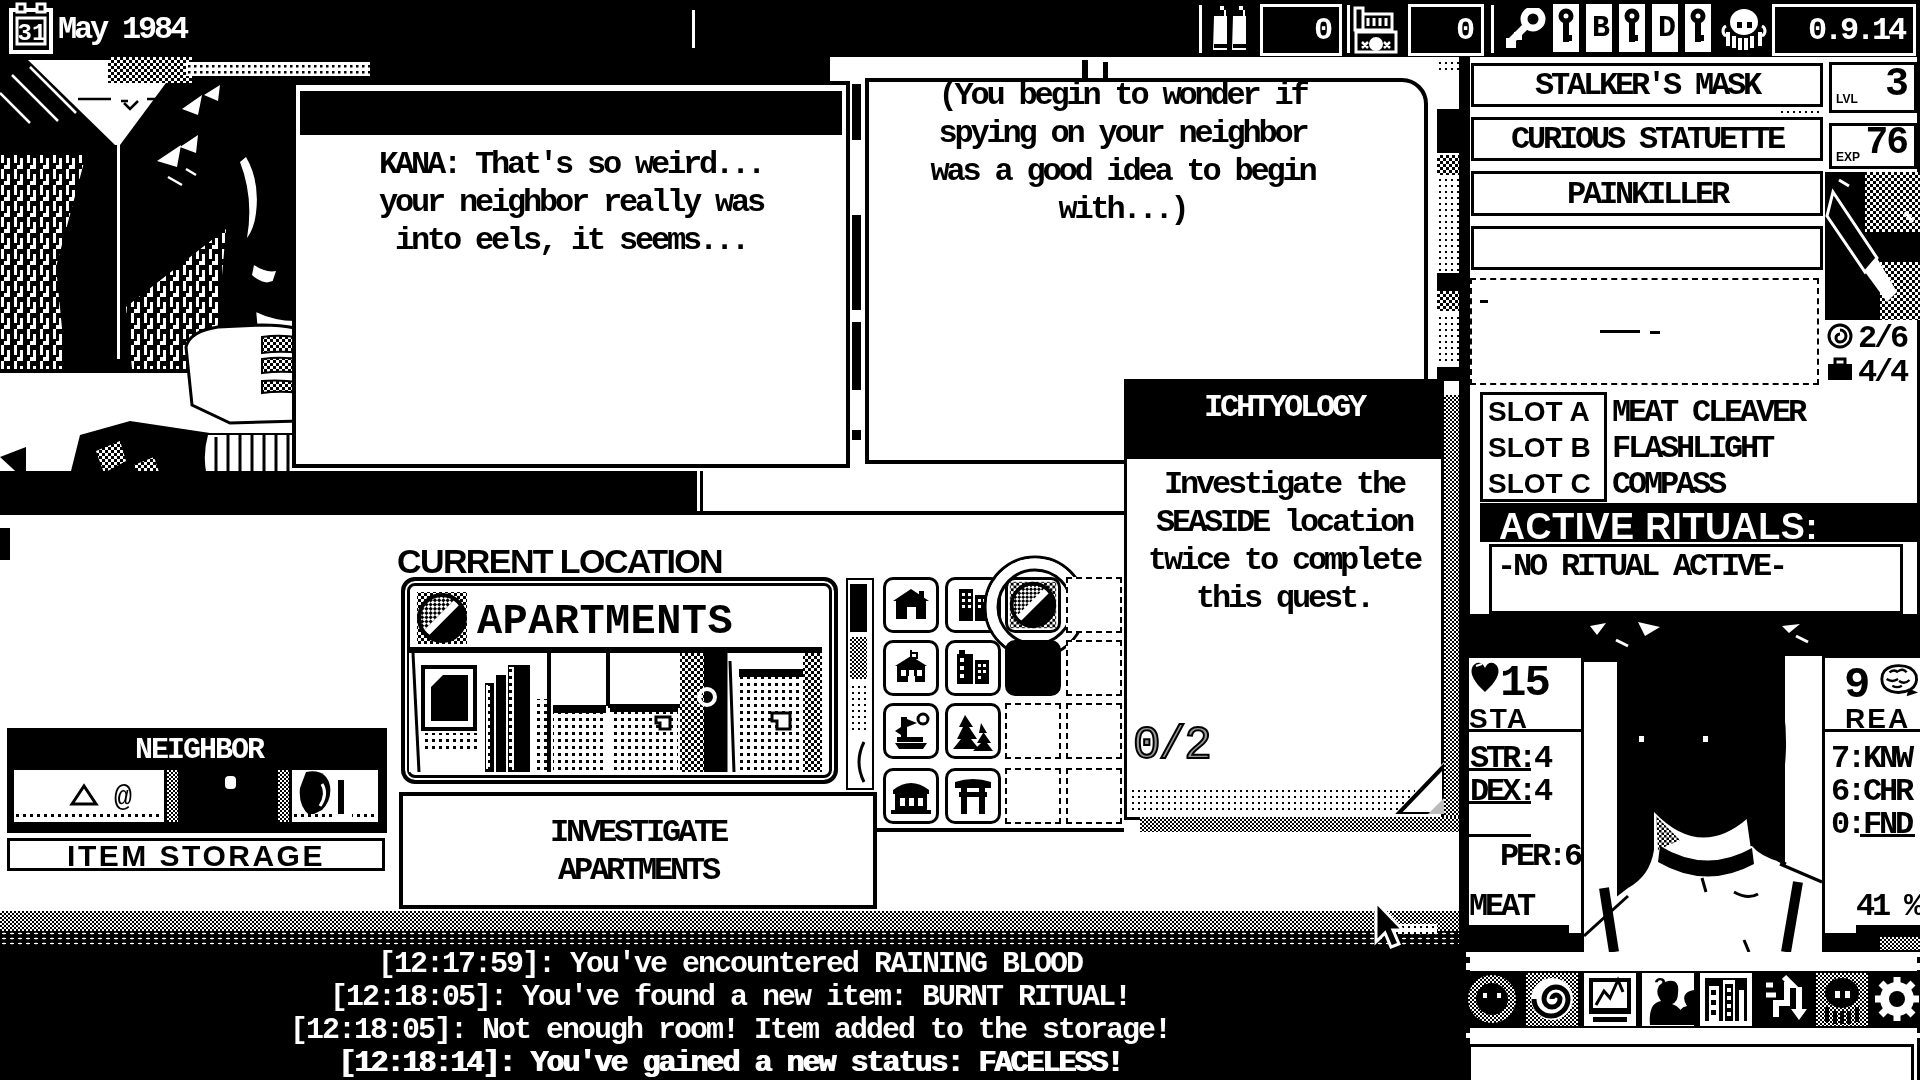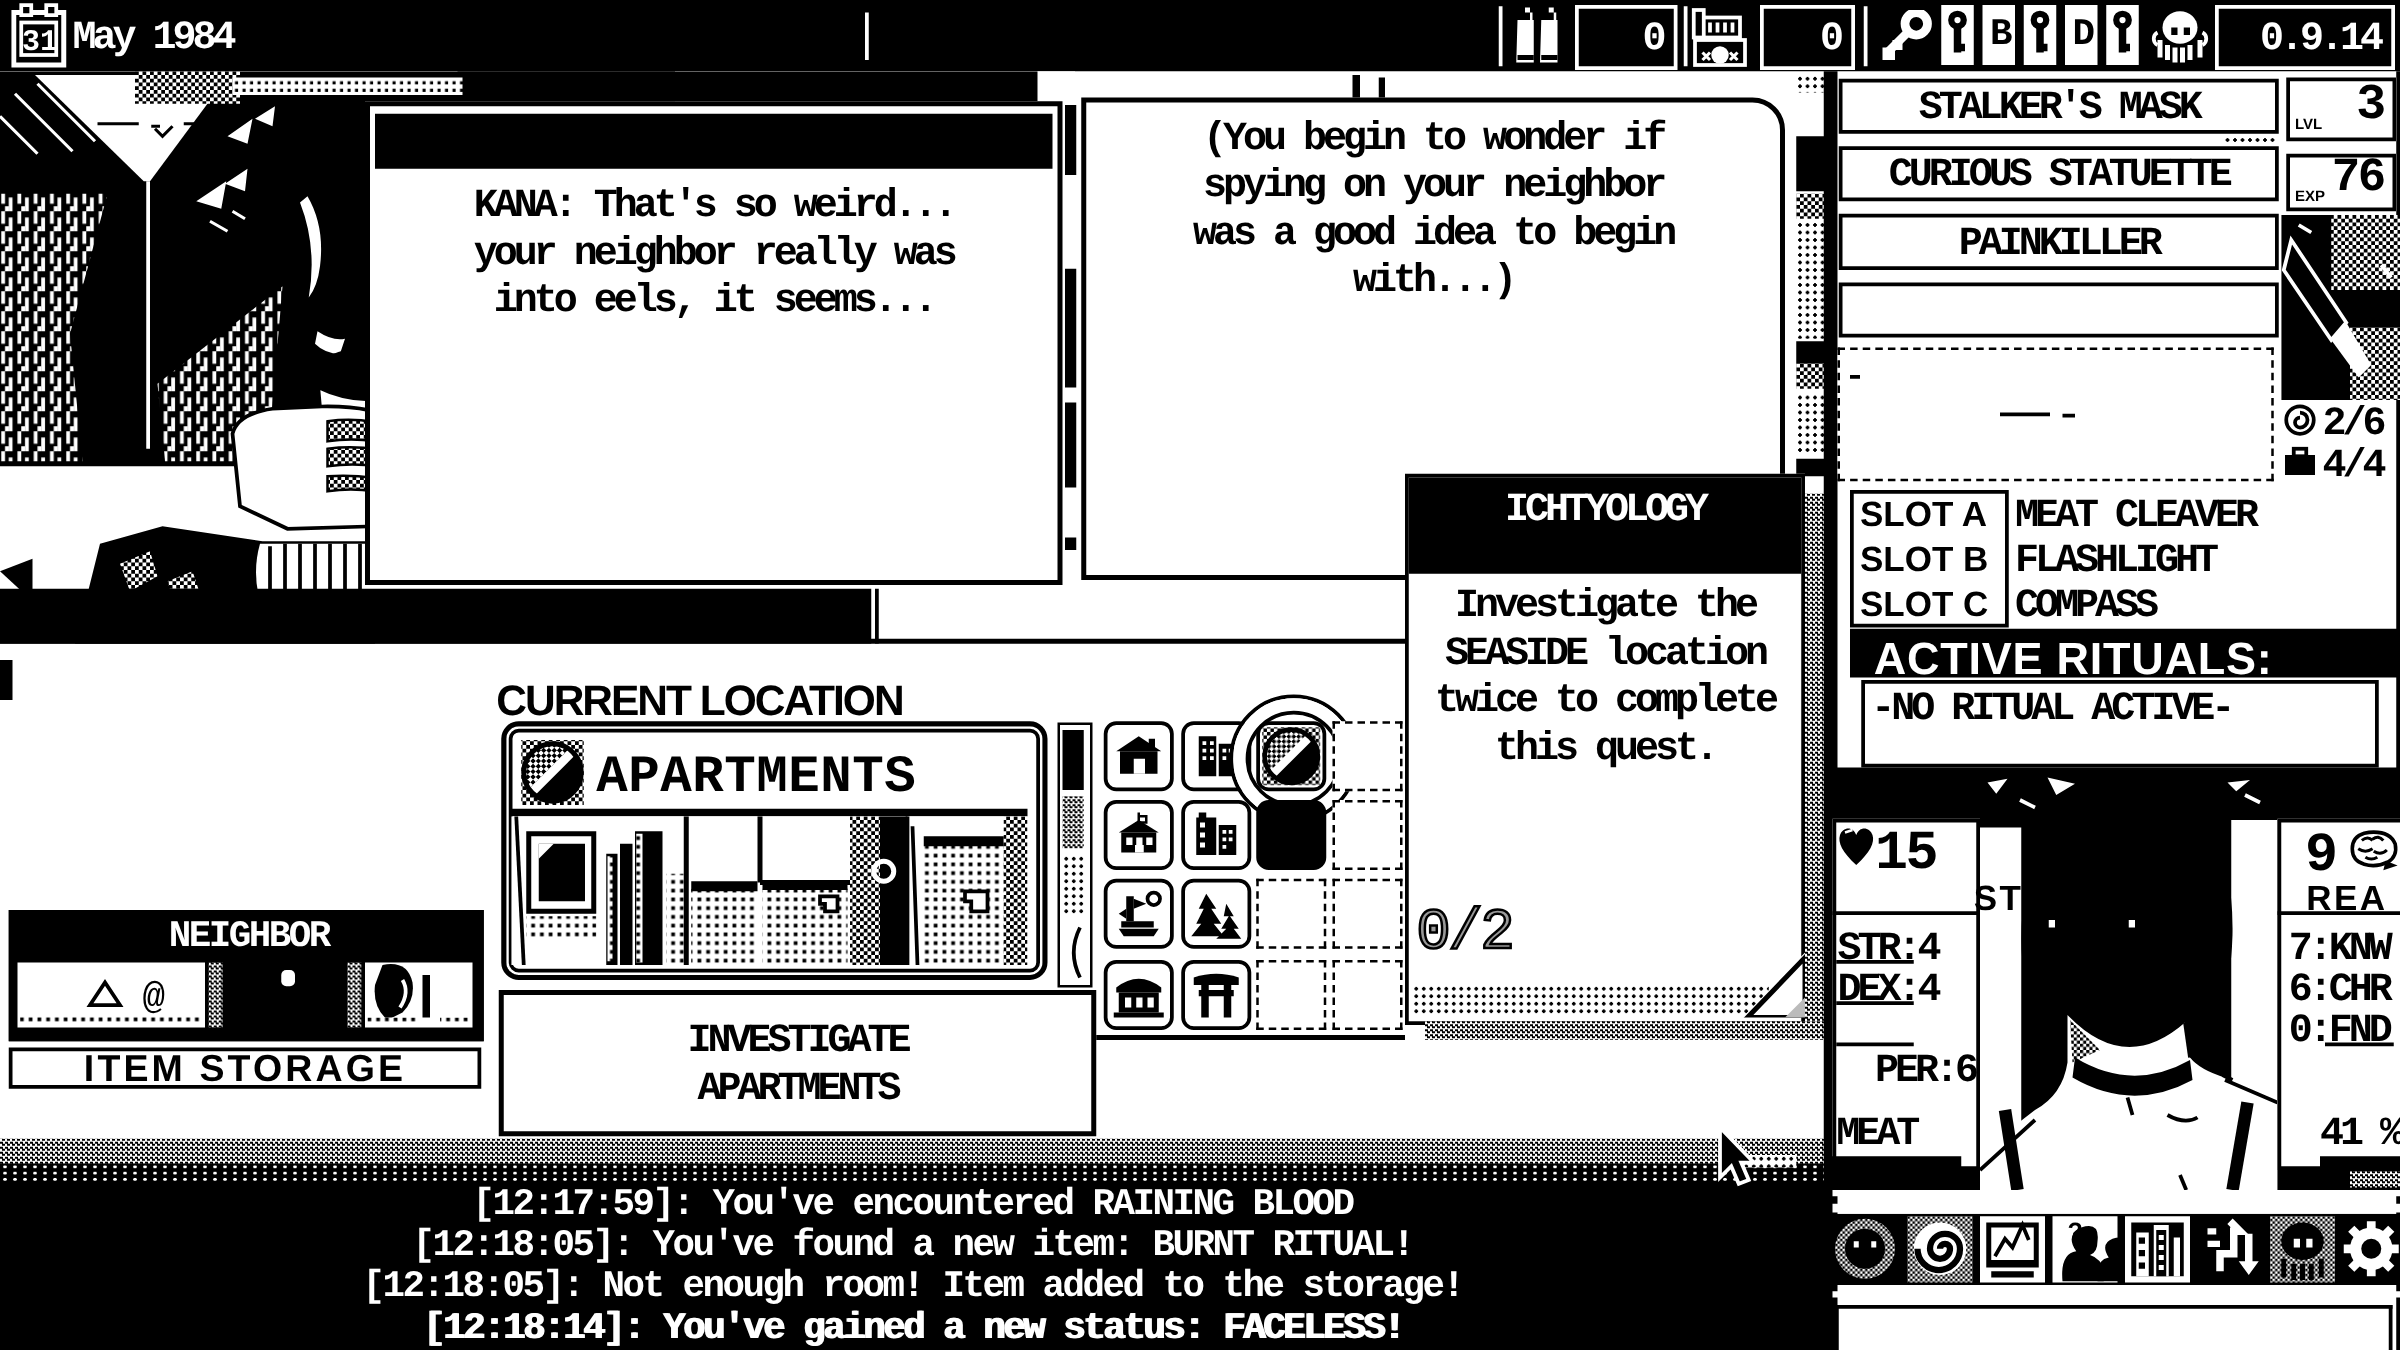--- a/index.html
+++ b/index.html
@@ -178,21 +178,21 @@
 <div class="abs blk" style="left:852px;top:84px;width:9px;height:56px;"></div>
 <div class="abs blk" style="left:852px;top:215px;width:9px;height:95px;"></div>
 <div class="abs blk" style="left:852px;top:322px;width:9px;height:68px;"></div>
 <div class="abs blk" style="left:852px;top:430px;width:9px;height:10px;"></div>
 
 <div class="abs blk" style="left:1082px;top:60px;width:6px;height:18px;"></div>
 <div class="abs blk" style="left:1103px;top:62px;width:5px;height:16px;"></div>
 
 <div class="abs" style="left:865px;top:78px;width:555px;height:378px;border:4px solid #000;background:#fff;border-radius:0 26px 0 0;"></div>
 
-<div class="abs m" style="left:869px;top:92px;width:507px;text-align:center;margin-left:24px;">(You begin to wonder if
+<div class="abs m" style="left:869px;top:77px;width:507px;text-align:center;">(You begin to wonder if
 spying on your neighbor
 was a good idea to begin
 with...)</div>
 
 <div class="abs dots" style="left:1437px;top:60px;width:24px;height:14px;"></div>
 <div class="abs blk" style="left:1437px;top:109px;width:24px;height:44px;"></div>
 <div class="abs checker" style="left:1437px;top:155px;width:24px;height:20px;"></div>
 <div class="abs dots" style="left:1437px;top:177px;width:24px;height:94px;"></div>
 <div class="abs blk" style="left:1437px;top:273px;width:24px;height:18px;"></div>
 <div class="abs checker" style="left:1437px;top:291px;width:24px;height:20px;"></div>
@@ -565,21 +565,21 @@
 
   <path d="M0 316 L44 276 M238 262 L196 244" stroke="#000" stroke-width="3"></path>
 </svg>
 
 <div class="abs" style="left:1466px;top:655px;width:112px;height:275px;border:3px solid #000;background:#fff;"></div>
 <svg class="abs" style="left:1470px;top:660px;" width="30" height="34" viewBox="0 0 30 34">
   <path d="M15 32 C4 22 0 14 2 8 C4 2 12 0 15 8 C18 0 26 2 28 8 C30 14 26 22 15 32 Z" fill="#000"></path>
   <path d="M6 6 l6 -2" stroke="#fff" stroke-width="2"></path>
 </svg>
 <div class="abs" style="left:1500px;top:661px;font-family:'Liberation Mono',monospace;font-size:44px;line-height:44px;letter-spacing:-2px;font-weight:bold;">15</div>
-<div class="abs bold" style="left:1543px;top:703px;font-size:28px;letter-spacing:2px;padding-left:36px;">STA</div>
+<div class="abs bold" style="left:1469px;top:703px;font-size:28px;letter-spacing:2px;">STA</div>
 <div class="abs blk" style="left:1466px;top:729px;width:118px;height:3px;"></div>
 <div class="abs m" style="left:1470px;top:740px;">STR:4</div>
 <div class="abs blk" style="left:1469px;top:768px;width:62px;height:3px;"></div>
 <div class="abs m" style="left:1470px;top:773px;">DEX:4</div>
 <div class="abs blk" style="left:1469px;top:801px;width:62px;height:3px;"></div>
 <div class="abs m" style="left:1470px;top:838px;margin-left:30px;">PER:6</div>
 <div class="abs blk" style="left:1469px;top:834px;width:62px;height:3px;"></div>
 <div class="abs m" style="left:1469px;top:888px;">MEAT</div>
 <div class="abs blk" style="left:1465px;top:925px;width:104px;height:12px;"></div>
 

